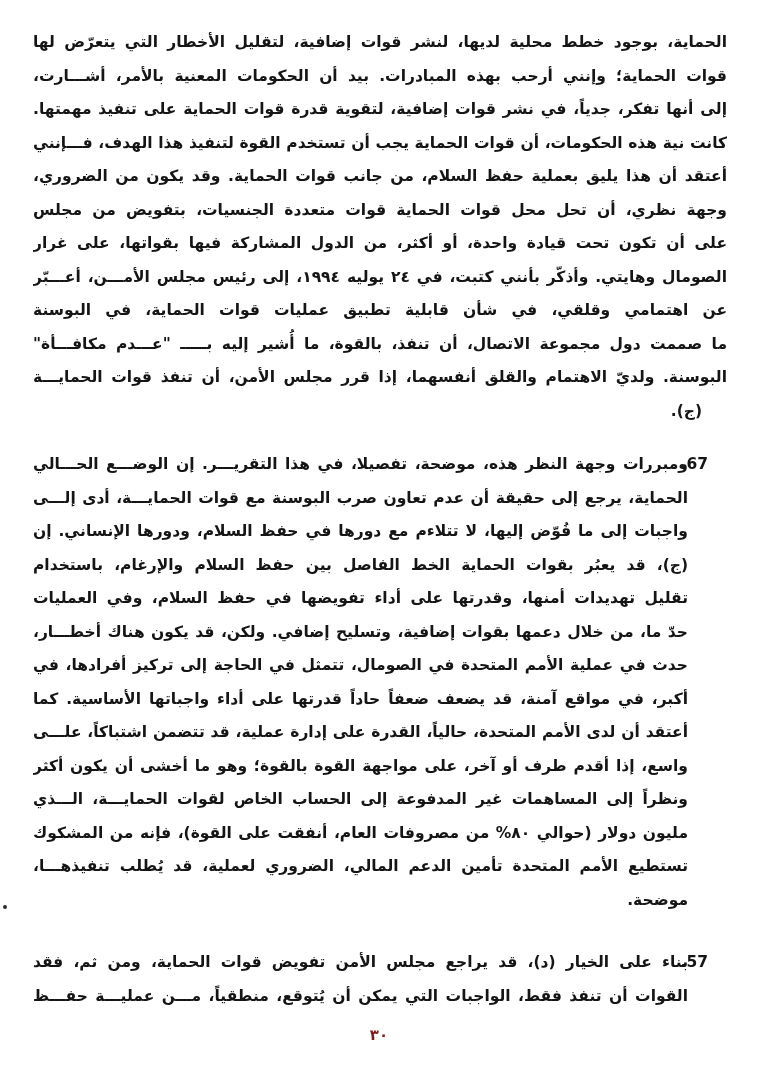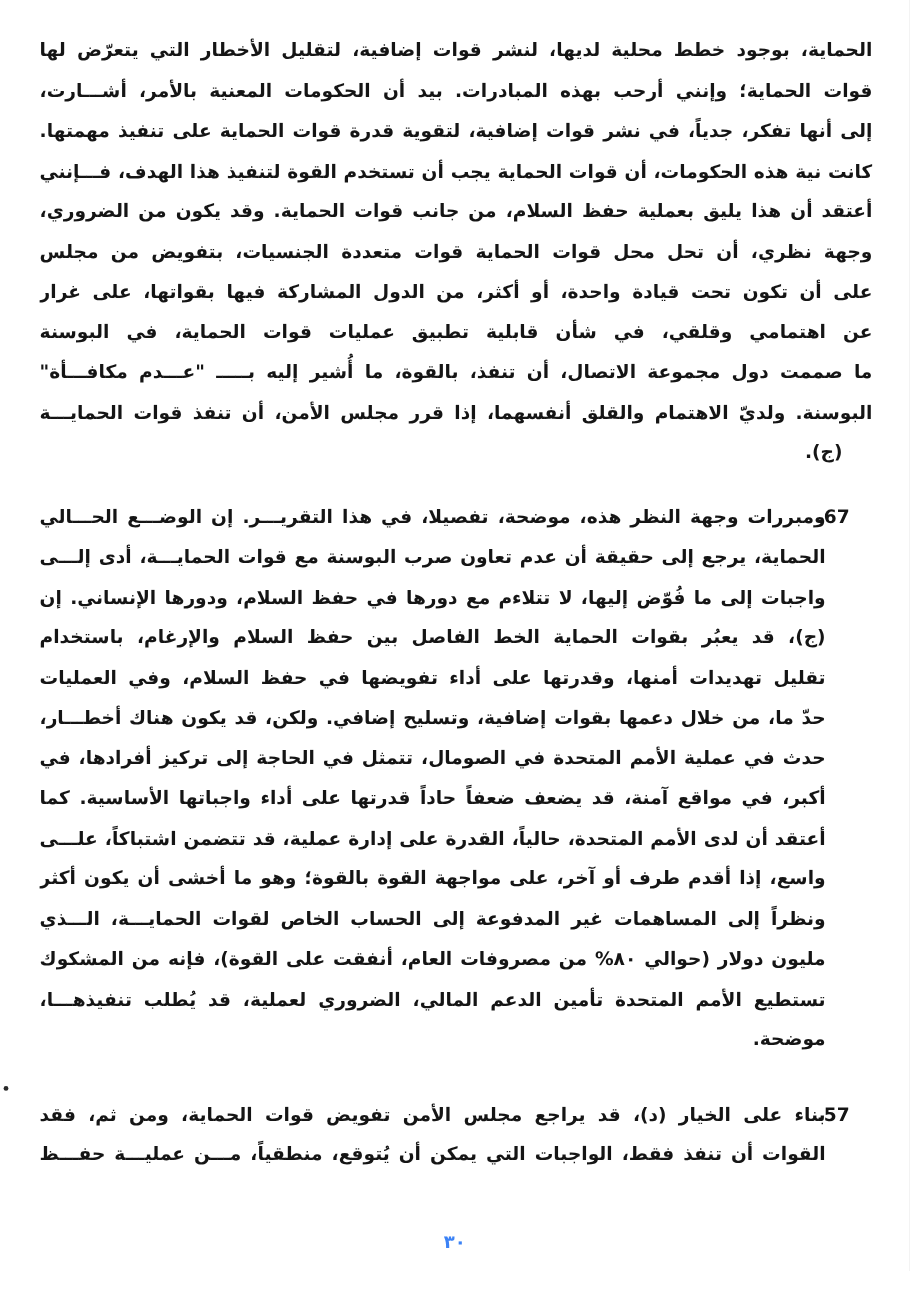--- a/index.html
+++ b/index.html
@@ -51,21 +51,21 @@
     overflow: visible;
   }
   .page-number {
     position: absolute;
     top: 1026px;
     left: 0;
     right: 0;
     text-align: center;
     font-size: 15px;
     font-weight: bold;
-    color: #3b82f6;
+    color: #7f1d1d;
   }
   .speck {
     position: absolute;
     left: 3px;
     top: 905px;
     width: 4px;
     height: 4px;
     border-radius: 50%;
     background: #2a2a2a;
   }
@@ -78,20 +78,21 @@
 
     <div class="para plain">
       <div class="lines">
           <div class="line">الحماية، بوجود خطط محلية لديها، لنشر قوات إضافية، لتقليل الأخطار التي يتعرّض لها أفـــراد</div>
           <div class="line">قوات الحماية؛ وإنني أرحب بهذه المبادرات. بيد أن الحكومات المعنية بالأمر، أشـــارت، كذلـــك،</div>
           <div class="line">إلى أنها تفكر، جدياً، في نشر قوات إضافية، لتقوية قدرة قوات الحماية على تنفيذ مهمتها. فـــإذا</div>
           <div class="line">كانت نية هذه الحكومات، أن قوات الحماية يجب أن تستخدم القوة لتنفيذ هذا الهدف، فـــإنني لا</div>
           <div class="line">أعتقد أن هذا يليق بعملية حفظ السلام، من جانب قوات الحماية. وقد يكون من الضروري، مـــن</div>
           <div class="line">وجهة نظري، أن تحل محل قوات الحماية قوات متعددة الجنسيات، بتفويض من مجلس الأمـــن،</div>
           <div class="line">على أن تكون تحت قيادة واحدة، أو أكثر، من الدول المشاركة فيها بقواتها، على غرار حـــالتي</div>
+          <div class="line">الصومال وهايتي. وأذكّر بأنني كتبت، في ٢٤ يوليه ١٩٩٤، إلى رئيس مجلس الأمـــن، أعـــبّر</div>
           <div class="line">عن اهتمامي وقلقي، في شأن قابلية تطبيق عمليات قوات الحماية، في البوسنة والهرســـك، إذا</div>
           <div class="line">ما صممت دول مجموعة الاتصال، أن تنفذ، بالقوة، ما أُشير إليه بـــــ "عـــدم مكافـــأة" صـــرب</div>
           <div class="line">البوسنة. ولديّ الاهتمام والقلق أنفسهما، إذا قرر مجلس الأمن، أن تنفذ قوات الحمايـــة الخيـــار</div>
         </div>
       <div class="line closing closing-intro">(ج).</div>
     </div>
 
     <div class="para numbered para-77">
       <span class="para-num">67.</span>
       <div class="lines">

